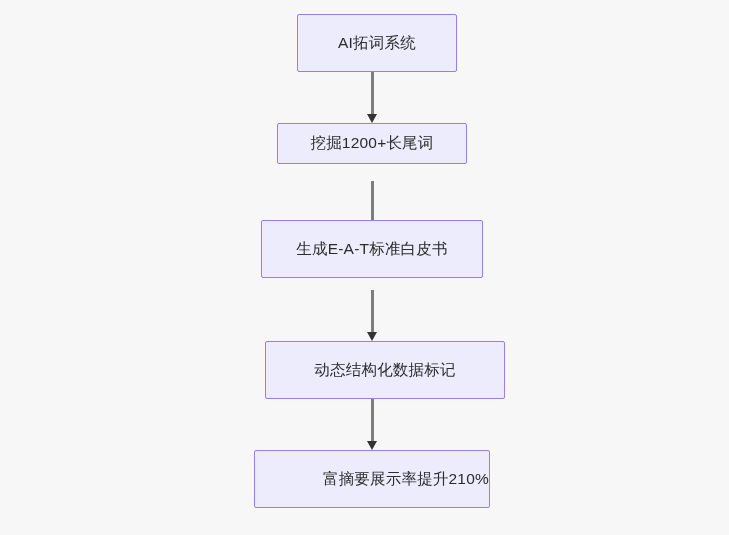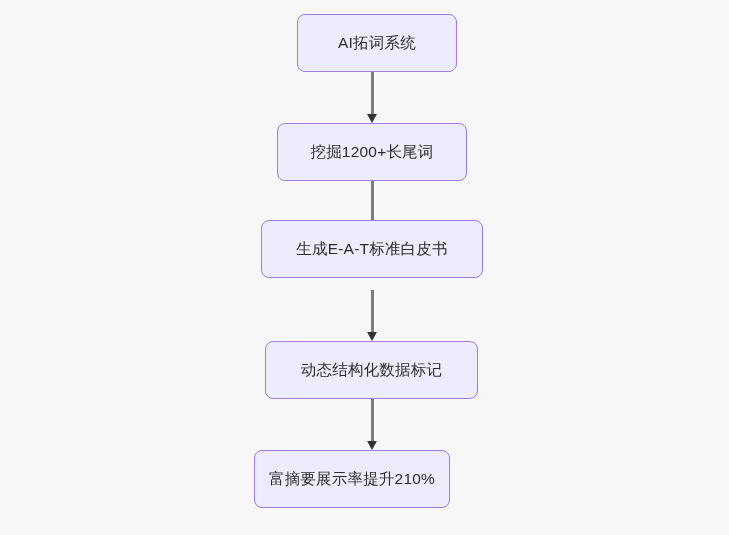--- a/index.html
+++ b/index.html
@@ -22,21 +22,21 @@
     top: 0;
     width: 729px;
     height: 535px;
   }
 
   .node {
     position: absolute;
     box-sizing: border-box;
     background: #ececfd;
     border: 1.6px solid #9f7aea;
-    border-radius: 8px;
+    border-radius: 2px;
     display: flex;
     align-items: center;
     justify-content: center;
     color: #2b2b2b;
     font-size: 15.5px;
     line-height: 1.2;
     letter-spacing: 0.2px;
     white-space: nowrap;
     user-select: none;
   }
@@ -56,24 +56,24 @@
     position: absolute;
     width: 0;
     height: 0;
     border-left: 5.5px solid transparent;
     border-right: 5.5px solid transparent;
     border-top: 9px solid #333333;
   }
 
   
   #node-1 { left: 297px; top: 14px;  width: 160px; height: 58px; }
-  #node-2 { left: 277px; top: 123px; width: 190px; height: 58px; }
+  #node-2 { left: 277px; top: 123px; width: 190px; height: 41px; }
   #node-3 { left: 261px; top: 220px; width: 222px; height: 58px; }
-  #node-4 { left: 265px; top: 341px; width: 213px; height: 58px; }
-  #node-5 { left: 254px; top: 450px; width: 196px; height: 58px; }
+  #node-4 { left: 265px; top: 341px; width: 240px; height: 58px; }
+  #node-5 { left: 254px; top: 450px; width: 236px; height: 58px; justify-content: flex-end; }
 
   
   #edge-1 { left: 370.5px; top: 72px;  height: 42px; }
   #edge-2 { left: 370.5px; top: 181px; height: 42px; }
   #edge-3 { left: 370.5px; top: 290px; height: 42px; }
   #edge-4 { left: 370.5px; top: 399px; height: 42px; }
 
   #arrow-1 { left: 366.5px; top: 114px; }
   #arrow-2 { left: 366.5px; top: 223px; }
   #arrow-3 { left: 366.5px; top: 332px; }

